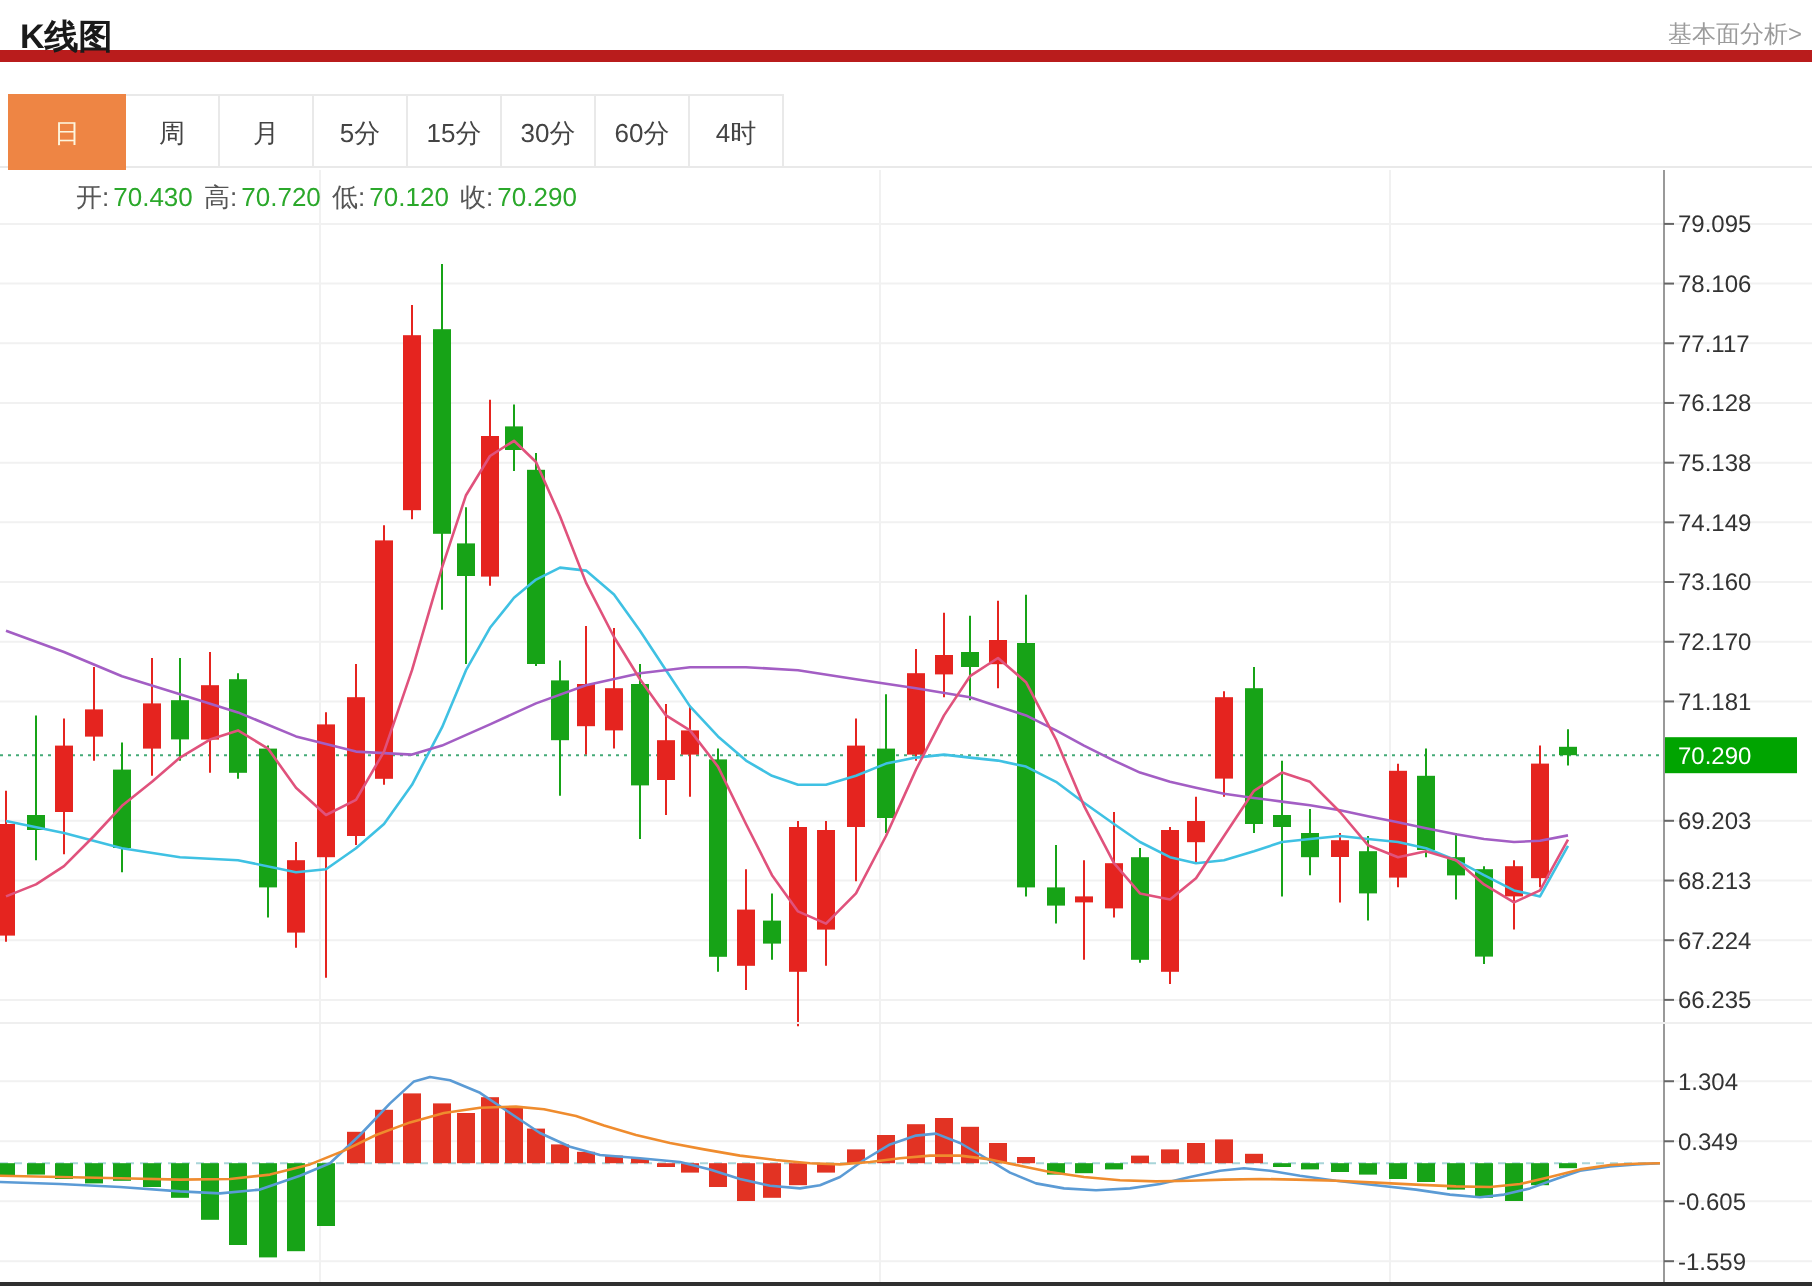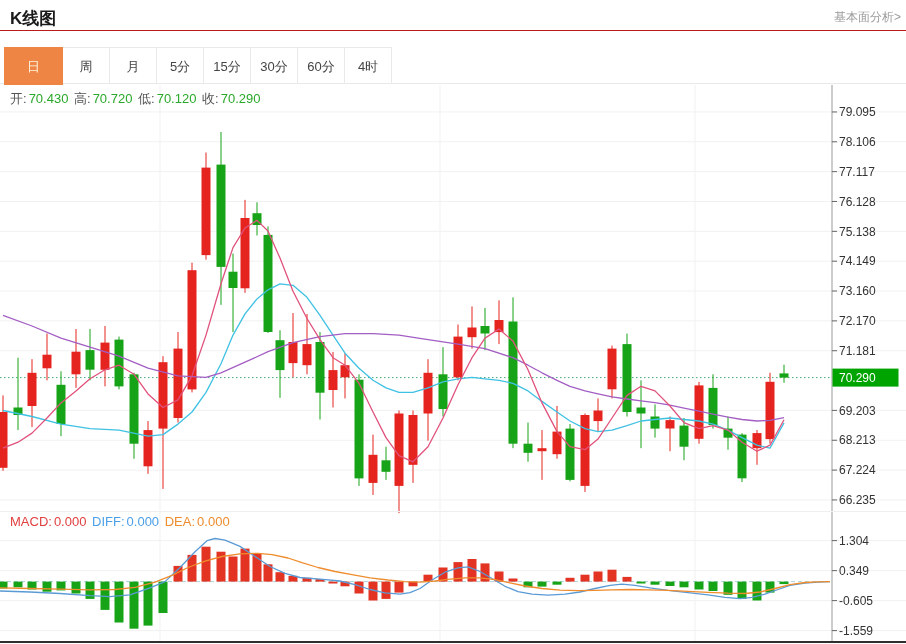--- a/index.html
+++ b/index.html
@@ -1,32 +1,32 @@
 <!DOCTYPE html>
 <html><head>
 <meta charset="utf-8">
 <style>
   html,body{margin:0;padding:0;}
   body{
     width:906px;height:644px;position:relative;background:#fff;
     font-family:"Liberation Sans","DejaVu Sans",sans-serif;overflow:hidden;
   }
-  .page-header{position:absolute;top:0;left:0;width:906px;height:31px;border-bottom:1px solid #b91c1c;box-sizing:border-box;}
+  .page-header{position:absolute;top:0;left:0;width:906px;height:31px;border-bottom:6px solid #b91c1c;box-sizing:border-box;}
   .page-title{position:absolute;left:10px;top:7px;font-size:17px;font-weight:bold;color:#1a1a1a;}
   .header-link{position:absolute;right:5px;top:9px;font-size:12px;color:#9b9b9b;cursor:pointer;text-decoration:none;}
   .tab-row{position:absolute;top:47px;left:0;width:906px;height:37px;border-bottom:1px solid #e9e9e9;box-sizing:border-box;}
   .tab{
     float:left;width:47px;height:37px;line-height:37px;text-align:center;font-size:13px;color:#444;
     border:1px solid #e9e9e9;border-left:none;box-sizing:border-box;cursor:pointer;background:#fff;
   }
   .tab:first-child{width:59px;margin-left:4px;border-left:1px solid #e9e9e9;}
   .tab.active{background:#ee8544;color:#fdf5dd;border-color:#ee8544;height:38px;}
   .chart-wrap{position:absolute;top:0;left:0;width:906px;height:644px;}
   svg{position:absolute;top:0;left:0;}
-  .legend-row{position:absolute;font-size:13px;white-space:nowrap;}
+  .legend-row{position:absolute;font-size:13px;white-space:nowrap;margin-left:28px;}
   .legend-row span{margin-right:2px;}
   .lbl{color:#555;}
   .val-green{color:#2ba82b;}
   .ma5{color:#e0527c;}
   .ma10{color:#3fc1e3;}
   .ma20{color:#a35ec4;}
   .macd-l{color:#e14040;}
   .diff-l{color:#4b9fe8;}
   .dea-l{color:#ef8c2e;}
   .pair{margin-right:14px;}
@@ -320,20 +320,15 @@
   <div class="legend-row" style="top:90px;left:10px;">
     <span class="lbl">开:</span><span class="val-green pair">70.430</span>
     <span class="lbl">高:</span><span class="val-green pair">70.720</span>
     <span class="lbl">低:</span><span class="val-green pair">70.120</span>
     <span class="lbl">收:</span><span class="val-green">70.290</span>
   </div>
 
 
   <div class="macd-sep"></div>
 
-  <div class="legend-row" style="top:514px;left:10px;">
-    <span class="macd-l">MACD:</span><span class="macd-l pair">0.000</span>
-    <span class="diff-l">DIFF:</span><span class="diff-l pair">0.000</span>
-    <span class="dea-l">DEA:</span><span class="dea-l">0.000</span>
-  </div>
 
   <div class="bottom-line"></div>
 </div>
 
 </body></html>

